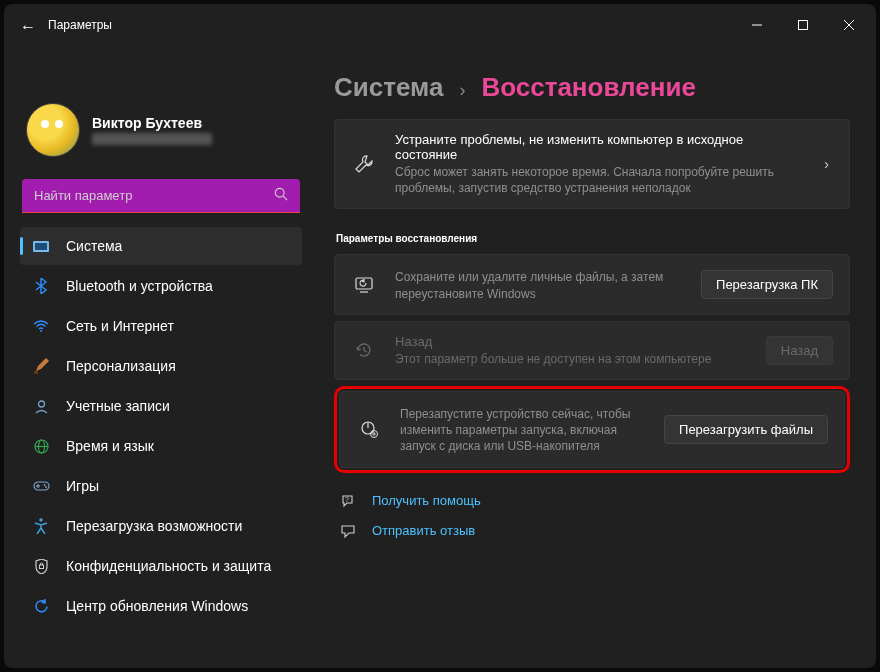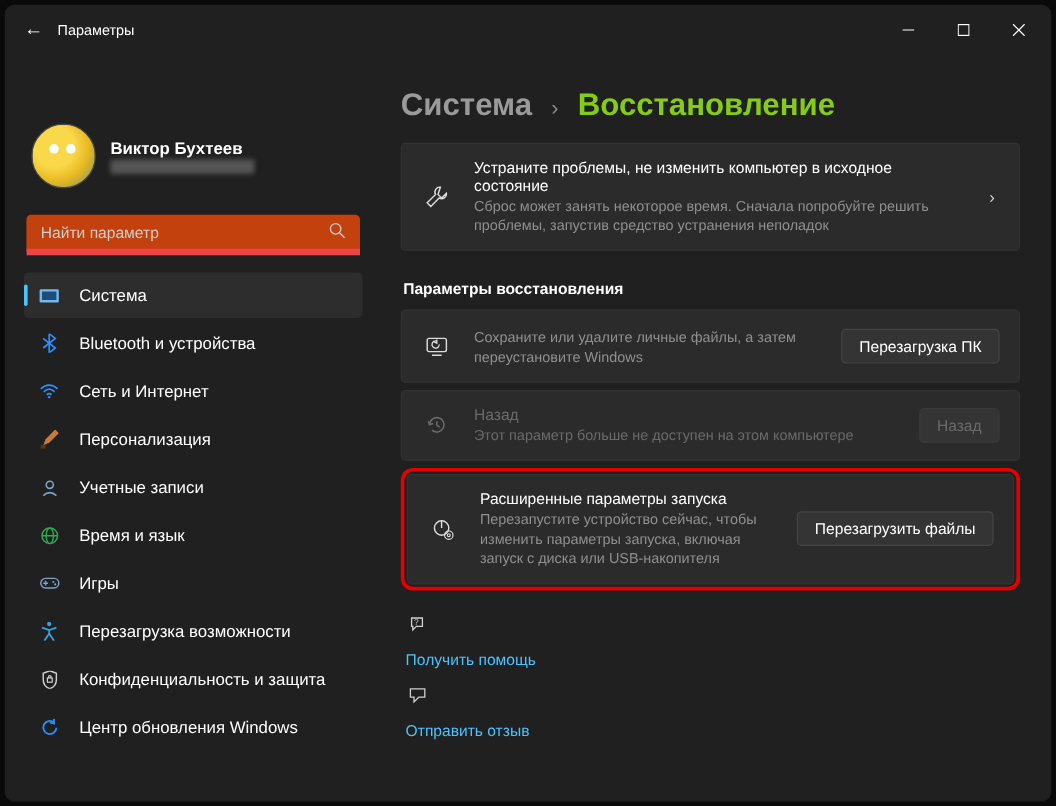--- a/index.html
+++ b/index.html
@@ -14,56 +14,56 @@
 
   .body { flex: 1; display: flex; overflow: hidden; }
 
   .sidebar { width: 310px; padding: 6px 12px 0 16px; display: flex; flex-direction: column; overflow-y: auto; justify-content: center; }
   .profile { display: flex; align-items: center; gap: 12px; padding: 8px 6px 16px 6px; }
   .avatar { width: 54px; height: 54px; border-radius: 50%; background: radial-gradient(circle at 35% 35%, #f9d94a 0 35%, #e8b923 60%, #6b8e6b 100%); border: 1px solid #444; position:relative; overflow:hidden;}
   .avatar::after{content:"";position:absolute;left:14px;top:16px;width:8px;height:8px;background:#fff;border-radius:50%;box-shadow:14px 0 0 #fff;}
   .profile .name { font-size: 14px; font-weight: 600; }
   .profile .sub { font-size: 11px; color: #6a6a6a; filter: blur(2px); height:12px; width:120px; background:#555; border-radius:2px; margin-top:2px;}
 
-  .search { display: flex; align-items: center; background: #c2410c; border-bottom: 6px solid #ef4444; border-radius: 4px 4px 0 0; height: 34px; padding: 0 12px; margin: 6px 2px 14px 2px; }
+  .search { display: flex; align-items: center; background: #a21caf; border-bottom: 1px solid #ef4444; border-radius: 4px 4px 0 0; height: 34px; padding: 0 12px; margin: 6px 2px 14px 2px; }
   .search input { flex: 1; background: transparent; border: none; outline: none; color: #cfcfcf; font-size: 13px; }
   .search input::placeholder { color: #cfcfcf; }
   .search .sicon { color: #cfcfcf; font-size: 14px; }
 
   .nav { display: flex; flex-direction: column; gap: 2px; }
   .nav-item { display: flex; align-items: center; gap: 16px; height: 38px; padding: 0 12px; border-radius: 4px; font-size: 14px; color: #ffffff; position: relative; }
   .nav-item.active { background: #2d2d2d; }
   .nav-item.active::before { content:""; position:absolute; left:0; top:10px; bottom:10px; width:3px; background:#4cc2ff; border-radius:2px; }
   .nav-icon { width: 18px; height: 18px; display: inline-flex; align-items: center; justify-content: center; font-size: 15px; }
 
   .content { flex: 1; padding: 8px 26px 0 20px; overflow-y: auto; }
   .breadcrumb { display: flex; align-items: baseline; gap: 16px; margin: 18px 0 16px 0; }
   .breadcrumb .crumb { font-size: 26px; color: #9a9a9a; font-weight: 600; }
   .breadcrumb .chev { font-size: 18px; color: #8a8a8a; }
-  .breadcrumb .current { font-size: 26px; color: #84cc16; font-weight: 600; }
+  .breadcrumb .current { font-size: 26px; color: #ec4899; font-weight: 600; }
 
   .card { background: #2b2b2b; border: 1px solid #333333; border-radius: 4px; padding: 12px 16px; display: flex; align-items: center; gap: 18px; margin-bottom: 6px; }
   .card .cicon { width: 26px; display:flex; align-items:center; justify-content:center; color:#dcdcdc; font-size:18px; flex-shrink:0;}
   .card .ctext { flex: 1; }
   .card .ctitle { font-size: 13px; color: #ffffff; }
   .card .cdesc { font-size: 12px; color: #8f8f8f; line-height: 1.35; margin-top: 2px; }
   .card .arrow { color: #cfcfcf; font-size: 14px; padding: 0 4px; }
   .card.disabled .ctitle, .card.disabled .cdesc, .card.disabled .cicon { color: #6a6a6a; }
   .card.disabled { background:#2b2b2b; }
 
-  .section-title { font-size: 13px; color: #ffffff; font-weight:600; margin: 24px 0 10px 2px; }
+  .section-title { font-size: 10px; color: #ffffff; font-weight:600; margin: 24px 0 10px 2px; }
 
   .action-btn { background: #343434; border: 1px solid #454545; color: #ffffff; font-size: 13px; border-radius: 4px; padding: 6px 14px; white-space: nowrap; }
   .action-btn.disabled { color: #6a6a6a; border-color:#3a3a3a; }
 
   .highlight { border: 3px solid #e60000; border-radius: 10px; padding: 2px; margin-bottom: 6px; }
   .highlight .card { margin-bottom: 0; }
 
   .footer-links { margin-top: 20px; display:flex; flex-direction:column; gap:14px; padding-left:4px;}
-  .flink { display:flex; align-items:flex-start; gap:14px; color:#4cc2ff; font-size:13px;flex-direction:column; }
+  .flink { display:flex; align-items:center; gap:14px; color:#4cc2ff; font-size:13px; }
   .flink .flicon { color:#cfcfcf; width:20px; display:inline-flex; justify-content:center; font-size:15px;}
 
   
   .ic-system { width:16px;height:11px;border:2px solid #76b9ed;border-radius:1px;background:#1d4e7a; display:block;}
   .ic-bt { color:#2e8eff; }
   .ic-net { color:#2e8eff; }
   .ic-pers { color:#c77b3a; }
   .ic-apps { color:#9c6fd6; }
   .ic-acc { color:#7aa3c9; }
   .ic-time { color:#32a852; }
@@ -274,21 +274,20 @@
         <div class="card">
           <span class="cicon">
             <svg width="20" height="20" viewBox="0 0 20 20">
                 <circle cx="9" cy="9" r="6" fill="none" stroke="#dcdcdc" stroke-width="1.2"></circle>
                 <line x1="9" y1="3" x2="9" y2="9" stroke="#dcdcdc" stroke-width="1.2"></line>
                 <circle cx="15" cy="15" r="3.5" fill="none" stroke="#dcdcdc" stroke-width="1"></circle>
                 <circle cx="15" cy="15" r="1.2" fill="none" stroke="#dcdcdc" stroke-width="1"></circle>
               </svg>
           </span>
           <div class="ctext">
-            <div class="ctitle">Расширенные параметры запуска</div>
             <div class="cdesc">Перезапустите устройство сейчас, чтобы изменить параметры запуска, включая запуск с диска или USB-накопителя</div>
           </div>
           <button class="action-btn">Перезагрузить файлы</button>
         </div>
       </div>
 
       <div class="footer-links">
         <div class="flink">
           <span class="flicon">
             <svg width="16" height="16" viewBox="0 0 16 16">

